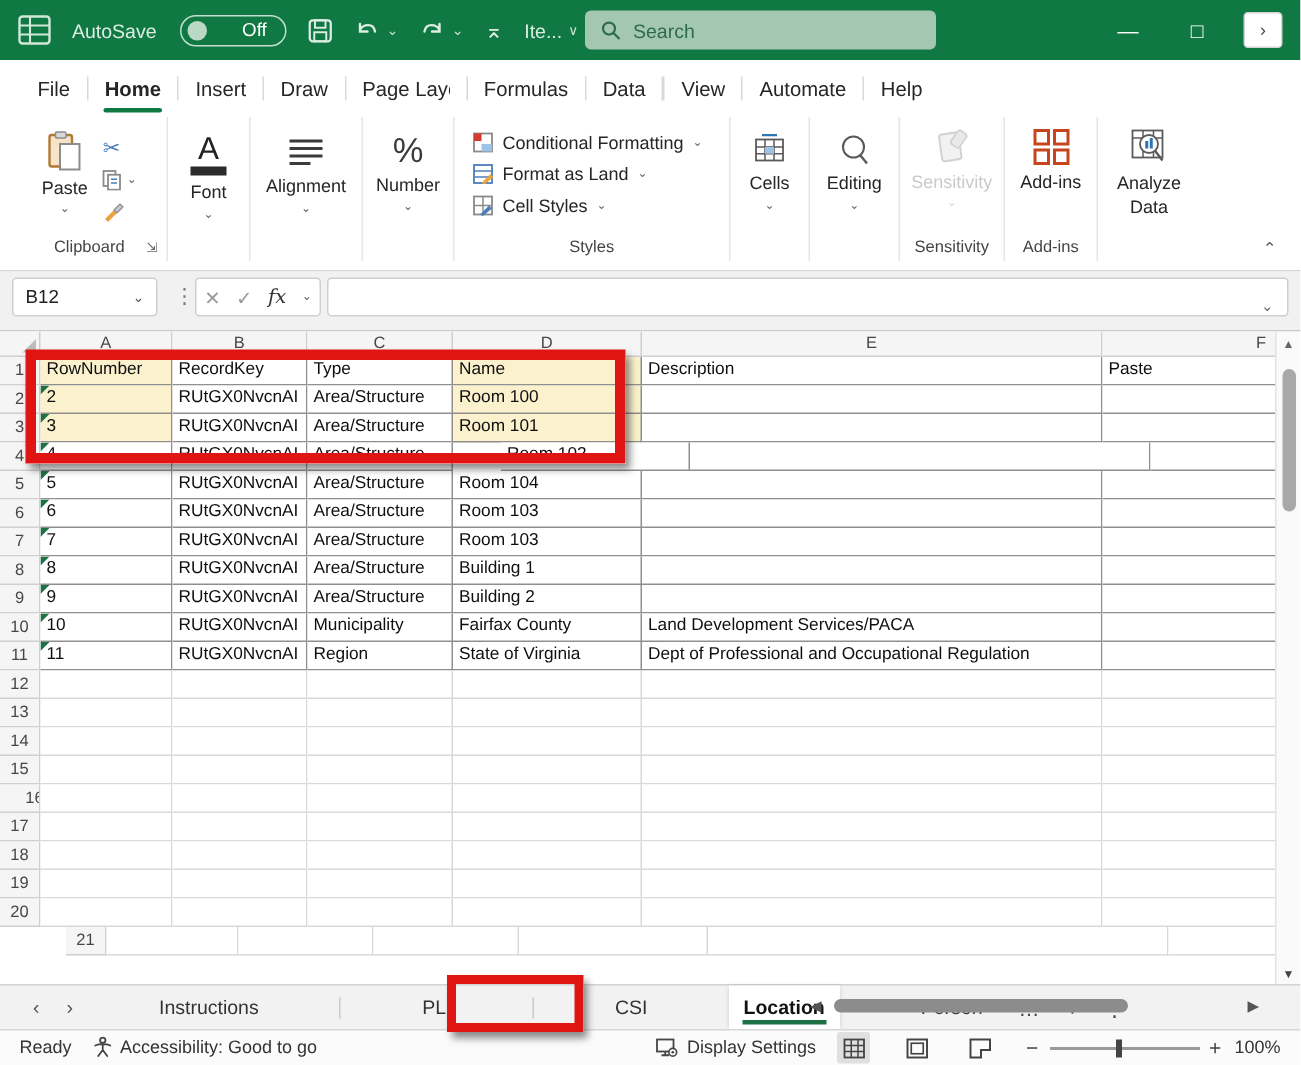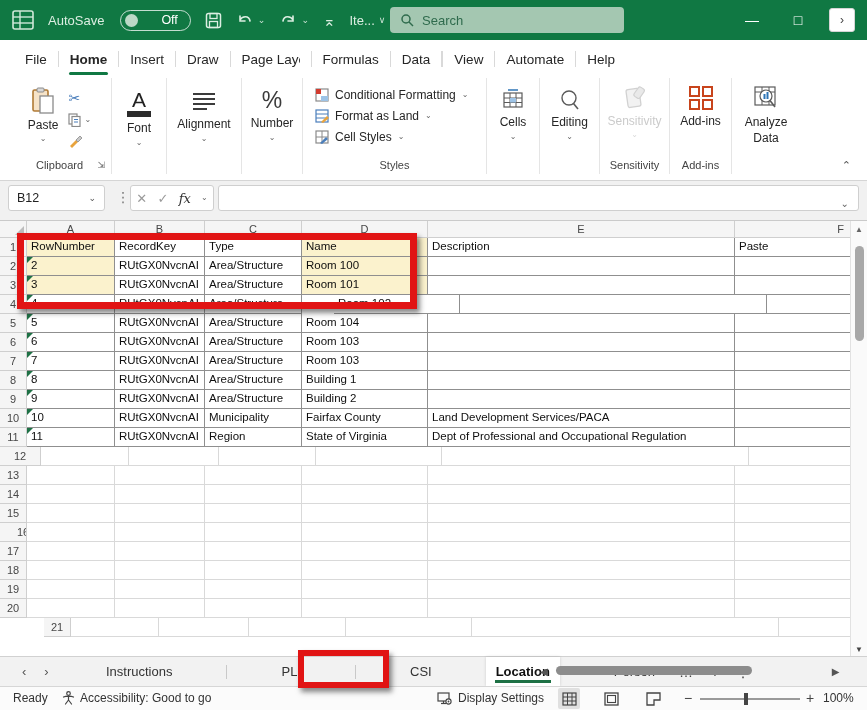--- a/index.html
+++ b/index.html
@@ -542,21 +542,21 @@
       <div class="g-row">
         <div class="row-hdr" style="width: 27px;">11</div>
         <div class="g-cell bordered tri" style="width: 88px;">11</div>
         <div class="g-cell bordered" style="width: 90px;">RUtGX0NvcnAI</div>
         <div class="g-cell bordered" style="width: 97px;">Region</div>
         <div class="g-cell bordered" style="width: 126px;">State of Virginia</div>
         <div class="g-cell bordered" style="width: 307px;">Dept of Professional and Occupational Regulation</div>
         <div class="g-cell bordered" style="width: 132px;"></div>
       </div>
       <div class="g-row">
-        <div class="row-hdr" style="width: 41px;">12</div>
+        <div class="row-hdr" style="width: 27px;">12</div>
         <div class="g-cell" style="width: 88px;"></div>
         <div class="g-cell" style="width: 90px;"></div>
         <div class="g-cell" style="width: 97px;"></div>
         <div class="g-cell" style="width: 126px;"></div>
         <div class="g-cell" style="width: 307px;"></div>
         <div class="g-cell" style="width: 132px;"></div>
       </div>
       <div class="g-row">
         <div class="row-hdr" style="width: 27px;">13</div>
         <div class="g-cell" style="width: 88px;"></div>

